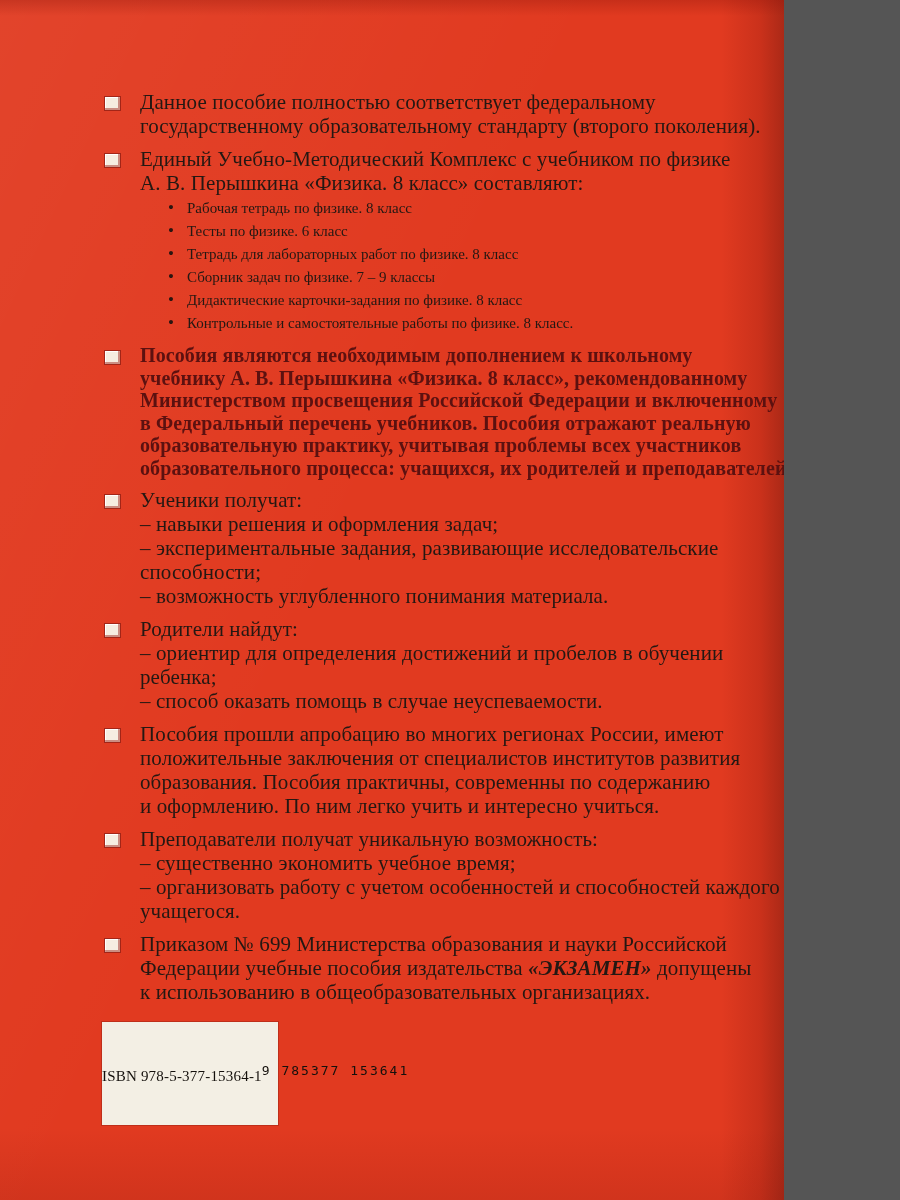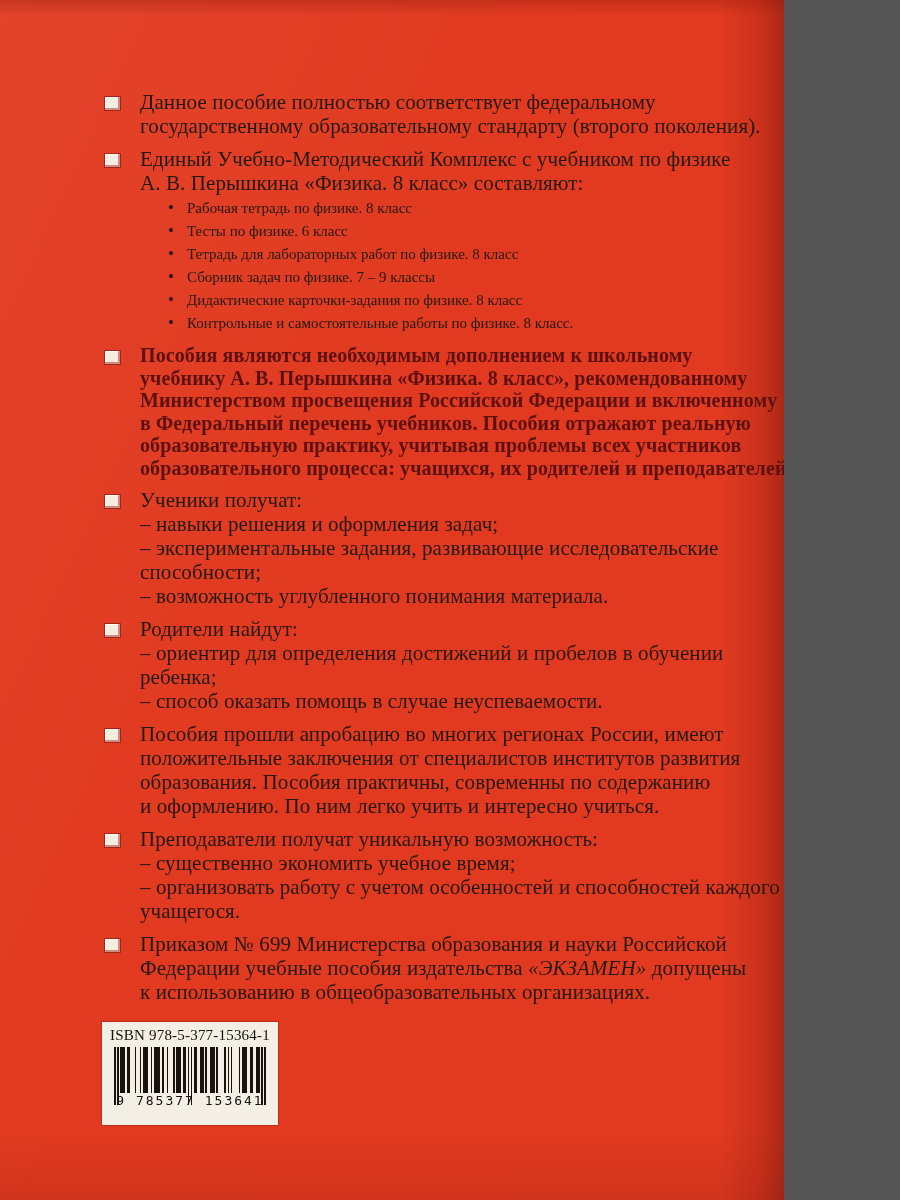--- a/index.html
+++ b/index.html
@@ -24,25 +24,25 @@
   }
   .txt{
     margin:0;font-size:21px;line-height:24px;color:#241813;
     white-space:pre-line;letter-spacing:.1px;
   }
   .dark{color:#5c1110;font-weight:bold;font-size:20px;line-height:22.5px;}
   .items{list-style:none;margin:2px 0 0 26px;padding:0;}
   .item{position:relative;font-size:15px;line-height:23px;color:#241813;padding-left:21px;}
   .item::before{content:"•";position:absolute;left:2px;top:-1px;font-size:17px;color:#2a1510;}
   .item.bold{font-weight:normal;}
-  .pub{font-style:italic;font-weight:normal;}
+  .pub{font-style:italic;font-weight:bold;}
   .barcode{
     position:absolute;left:102px;top:1022px;width:176px;height:103px;
     background:#f3efe4;box-shadow:0 0 0 1px rgba(90,10,5,.25);
-    display:flex;flex-direction:column;align-items:center;
+    display:flex;align-items:center;
     padding-top:5px;box-sizing:border-box;
   }
   .isbn{font-size:15px;color:#14100c;white-space:nowrap;letter-spacing:.2px;}
   .bars{width:152px;height:58px;margin-top:3px;}
   .bars rect{fill:#17120d;}
   .digits{
     font-family:"DejaVu Sans Mono",monospace;font-size:13px;color:#14100c;
     letter-spacing:2px;margin-top:-12px;white-space:pre;
   }
 </style>

